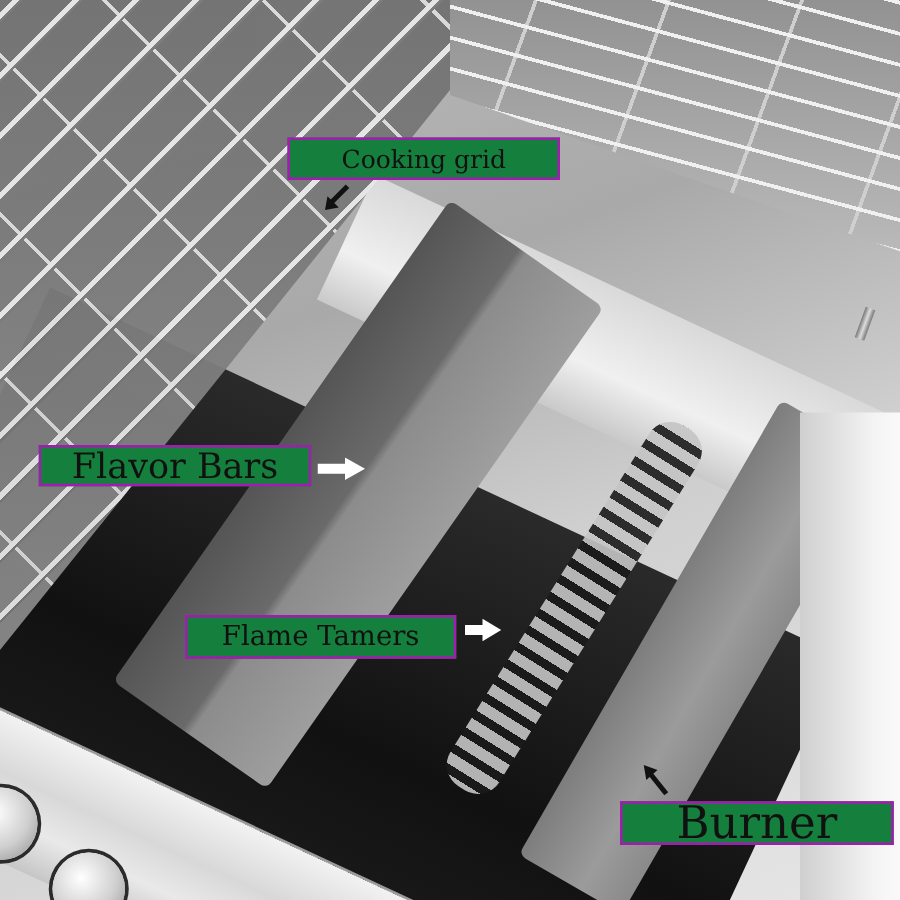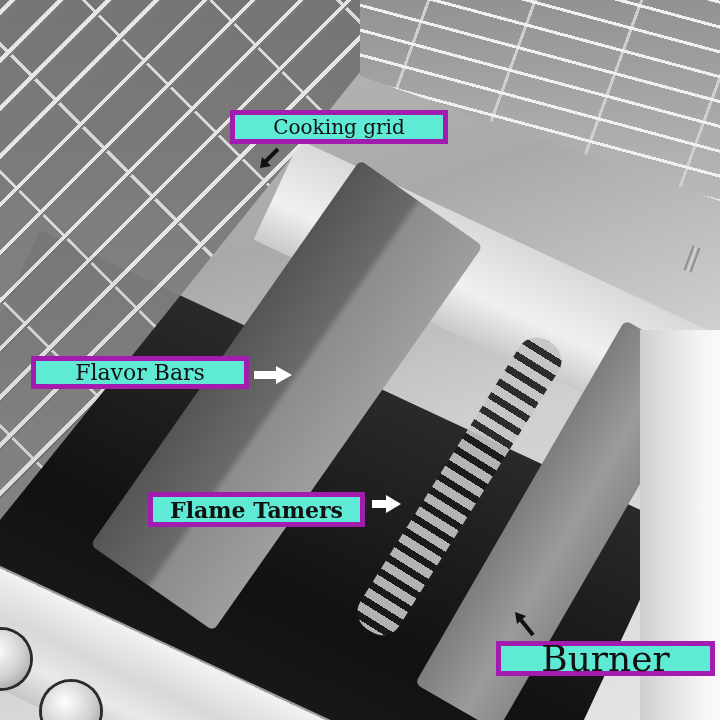--- a/index.html
+++ b/index.html
@@ -93,30 +93,30 @@
       background: radial-gradient(circle at 40% 35%, #ffffff, #cfcfcf 55%, #8d8d8d 100%);
       box-shadow: 0 0 0 3px #2b2b2b;
     }
     .knob-1 { left: -28px; top: 630px; }
     .knob-2 { left: 42px; top: 682px; }
     .pin { left: 688px; top: 246px; width: 8px; height: 26px; background: linear-gradient(90deg,#777,#ddd,#777); transform: rotate(20deg); }
 
     
     .label {
       position: absolute;
-      background: #5eead4;
-      border: 5px solid #a21caf;
+      background: #15803d;
+      border: 2px solid #a21caf;
       color: #111;
       display: flex; align-items: center; justify-content: center;
       white-space: nowrap;
       box-sizing: border-box;
     }
     .label-cooking { left: 230px; top: 110px; width: 218px; height: 34px; font-size: 20px; }
-    .label-flavor  { left: 31px;  top: 356px; width: 218px; height: 33px; font-size: 22px; }
-    .label-tamers  { left: 148px; top: 492px; width: 217px; height: 35px; font-size: 22px; font-weight: bold; }
+    .label-flavor  { left: 31px;  top: 356px; width: 218px; height: 33px; font-size: 28px; }
+    .label-tamers  { left: 148px; top: 492px; width: 217px; height: 35px; font-size: 22px; }
     .label-burner  { left: 496px; top: 641px; width: 219px; height: 35px; font-size: 36px; }
 
     .arrow { position: absolute; }
   </style>
 </head>
 <body>
 
 <div class="scene">
   <div class="layer tray"></div>
   <div class="layer back-wall"></div>

